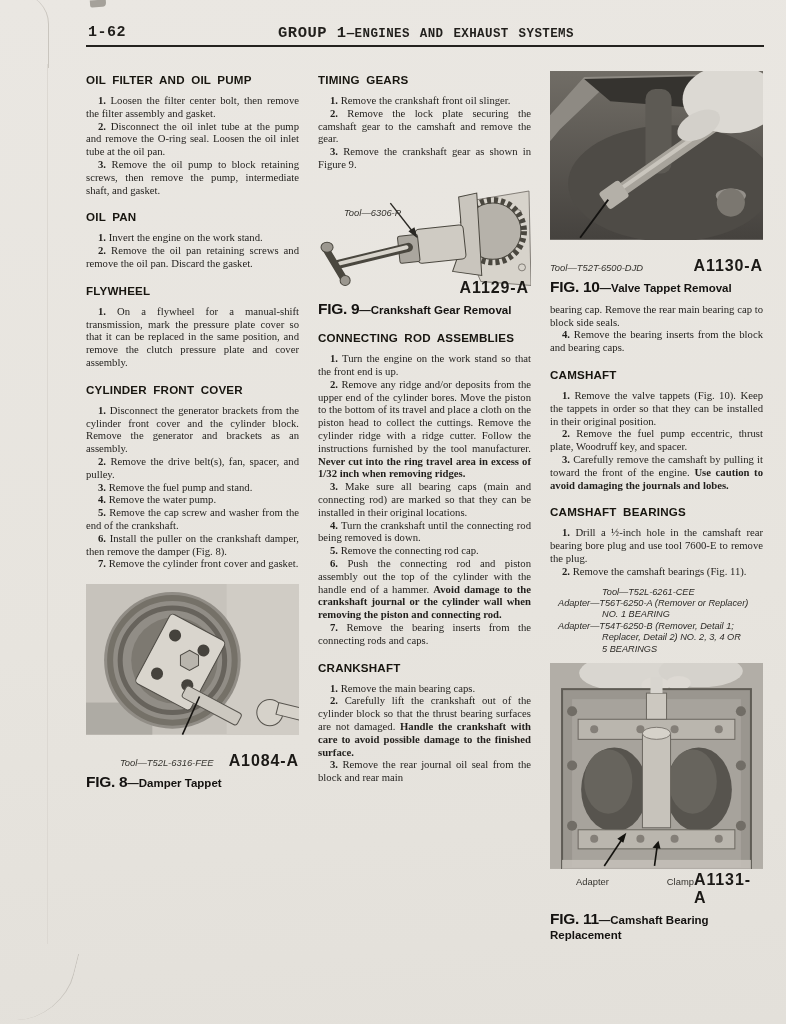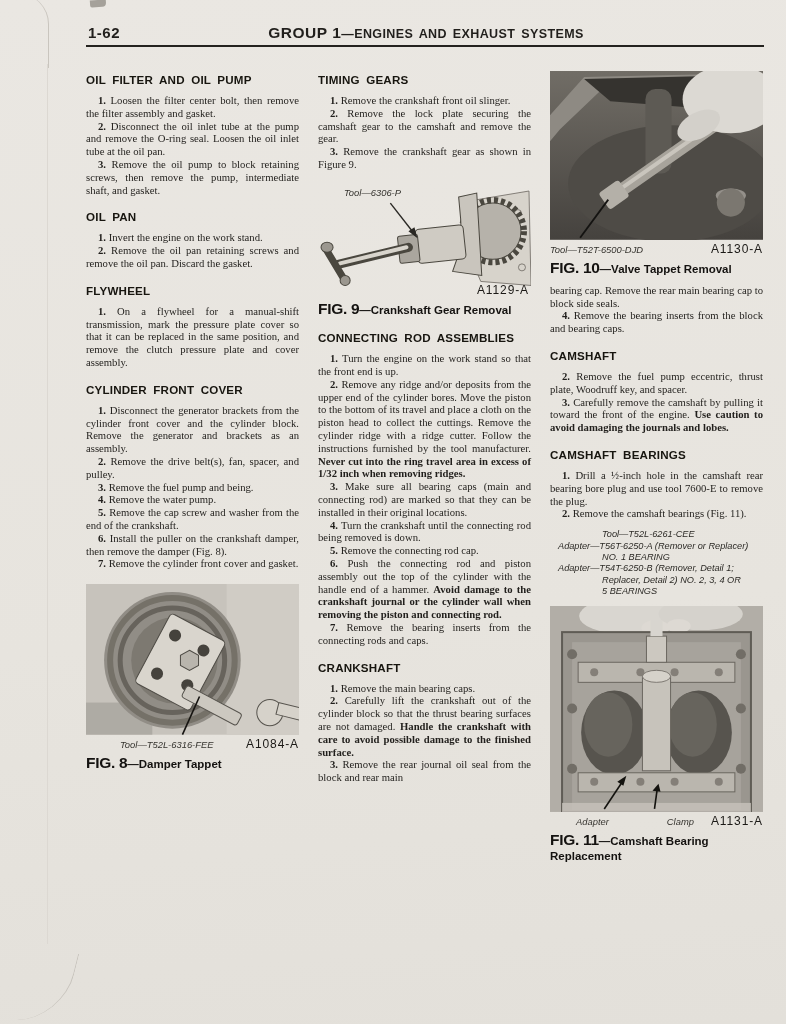--- a/index.html
+++ b/index.html
@@ -3,57 +3,57 @@
 <meta charset="utf-8">
 <style>
   html,body{margin:0;padding:0;background:#d8d5d0;}
   .page{position:relative;width:786px;height:1024px;background:linear-gradient(175deg,#eae7e2 0%,#e7e4de 60%,#e3e0da 100%);overflow:hidden;color:#211f1c;}
   
   .edge-top{position:absolute;left:18px;top:-6px;width:30px;height:74px;border-right:1px solid #c9c5be;border-top-right-radius:30px;}
   .edge-mid{position:absolute;left:47px;top:64px;height:880px;border-left:1px solid #dcd8d2;}
   .edge-bot{position:absolute;left:18px;bottom:4px;width:52px;height:66px;border-right:1px solid #c6c2bb;border-bottom-right-radius:46px;transform:skewX(-14deg);}
   .smudge{position:absolute;left:90px;top:0;width:16px;height:7px;background:#6b675f;opacity:.55;border-radius:0 0 4px 2px;transform:rotate(-4deg);}
 
-  .hdr{position:relative;display:flex;align-items:baseline;margin:24px 22px 0 88px;font-family:Liberation Sans, sans-serif;font-weight:bold;}
+  .hdr{position:relative;display:flex;align-items:baseline;margin:24px 22px 0 88px;font-family:Liberation Mono, monospace;font-weight:bold;}
   .pagenum{font-size:15px;letter-spacing:.5px;}
   .hdr-title{position:absolute;left:0;right:0;text-align:center;}
   .hdr-group{font-size:15.5px;letter-spacing:.5px;}
   .hdr-rest{font-size:12.5px;letter-spacing:.4px;word-spacing:2px;}
   .rule{border-top:2.5px solid #24221f;margin:4px 22px 0 86px;}
 
   .cols{display:flex;gap:19px;margin:24px 22px 0 86px;}
   .col{width:213px;flex:0 0 213px;}
 
   .sect{font-family:"Liberation Sans",sans-serif;font-weight:bold;font-size:11.6px;letter-spacing:.2px;word-spacing:3px;margin:14px 0 8px 0;color:#17150f;}
   .first{margin-top:2px;}
   .step{font-family:"Liberation Serif",serif;font-size:10.7px;line-height:12.8px;text-align:justify;text-indent:12px;margin:0;}
   .cont{text-indent:0;}
   .num{font-weight:bold;}
   .bseg{font-weight:bold;}
 
   .fig{margin-top:14px;}
   .photo{display:block;width:100%;height:auto;}
   .figmeta{display:flex;justify-content:space-between;align-items:baseline;margin-top:2px;}
-  .tool{font-family:"Liberation Sans",sans-serif;font-style:italic;font-size:9.4px;color:#35332e;}
+  .tool{font-family:"Liberation Sans",sans-serif;font-style:italic;font-size:9.4px;color:#35332e;margin-top:20px;}
   .pad-l{padding-left:34px;}
-  .code{font-family:"Liberation Sans",sans-serif;font-weight:normal;font-size:12px;letter-spacing:.9px;color:#1b1916;}
+  .code{font-family:"Liberation Sans",sans-serif;font-weight:bold;font-size:16px;letter-spacing:.9px;color:#1b1916;}
   .figcap{margin-top:5px;font-family:"Liberation Sans",sans-serif;font-weight:bold;color:#141210;line-height:14px;}
   .fignum{font-size:15.5px;letter-spacing:-.3px;}
   .figtitle{font-size:11.5px;}
 
   .fig9wrap{position:relative;}
   .fig9tool{position:absolute;left:26px;top:2px;}
   .fig9code{position:absolute;right:2px;bottom:0;}
 
   .tlines{font-family:"Liberation Sans",sans-serif;font-style:italic;font-size:9.2px;line-height:11.4px;margin-top:9px;color:#2c2a26;}
   .tlines div{padding-left:8px;}
   .tlines .ind{padding-left:52px;}
 
   .fig11labels{display:flex;align-items:baseline;margin-top:2px;}
-  .lab{font-family:"Liberation Sans",sans-serif;font-style:italic;font-size:9.4px;color:#35332e;}
+  .lab{font-family:"Liberation Sans",sans-serif;font-size:9.4px;color:#35332e;}
   .lab-adapter{margin-left:26px;}
   .lab-clamp{margin-left:58px;}
   .fig11labels .code{margin-left:auto;}
 </style>
 </head>
 <body>
 
 <div class="page">
   <div class="edge-top"></div>
   <div class="edge-mid"></div>
@@ -77,21 +77,21 @@
       <h3 class="sect">OIL PAN</h3>
       <p class="step"><span class="num">1.</span> <span>Invert the engine on the work stand.</span></p>
       <p class="step"><span class="num">2.</span> <span>Remove the oil pan retaining screws and remove the oil pan. Discard the gasket.</span></p>
 
       <h3 class="sect">FLYWHEEL</h3>
       <p class="step"><span class="num">1.</span> <span>On a flywheel for a manual-shift transmission, mark the pressure plate cover so that it can be replaced in the same position, and remove the clutch pressure plate and cover assembly.</span></p>
 
       <h3 class="sect">CYLINDER FRONT COVER</h3>
       <p class="step"><span class="num">1.</span> <span>Disconnect the generator brackets from the cylinder front cover and the cylinder block. Remove the generator and brackets as an assembly.</span></p>
       <p class="step"><span class="num">2.</span> <span>Remove the drive belt(s), fan, spacer, and pulley.</span></p>
-      <p class="step"><span class="num">3.</span> <span>Remove the fuel pump and being.</span></p>
+      <p class="step"><span class="num">3.</span> <span>Remove the fuel pump and stand.</span></p>
       <p class="step"><span class="num">4.</span> <span>Remove the water pump.</span></p>
       <p class="step"><span class="num">5.</span> <span>Remove the cap screw and washer from the end of the crankshaft.</span></p>
       <p class="step"><span class="num">6.</span> <span>Install the puller on the crankshaft damper, then remove the damper (Fig. 8).</span></p>
       <p class="step"><span class="num">7.</span> <span>Remove the cylinder front cover and gasket.</span></p>
 
       <div class="fig">
         <svg class="photo" viewBox="0 0 212 150" preserveAspectRatio="none">
           <rect width="212" height="150" fill="#c7c3bc"></rect>
           <rect x="140" width="72" height="150" fill="#d0ccc5"></rect>
           <rect y="118" width="66" height="32" fill="#a29e97" opacity=".65"></rect>
@@ -195,20 +195,21 @@
           <span class="tool">Tool—T52T-6500-DJD</span>
           <span class="code">A1130-A</span>
         </div>
         <div class="figcap"><span class="fignum">FIG. 10</span><span class="figtitle">—Valve Tappet Removal</span></div>
       </div>
 
       <p class="step cont" style="margin-top:8px">bearing cap. Remove the rear main bearing cap to block side seals.</p>
       <p class="step"><span class="num">4.</span> <span>Remove the bearing inserts from the block and bearing caps.</span></p>
 
       <h3 class="sect">CAMSHAFT</h3>
+      <p class="step"><span class="num">1.</span> <span>Remove the valve tappets (Fig. 10). Keep the tappets in order so that they can be installed in their original position.</span></p>
       <p class="step"><span class="num">2.</span> <span>Remove the fuel pump eccentric, thrust plate, Woodruff key, and spacer.</span></p>
       <p class="step"><span class="num">3.</span> <span>Carefully remove the camshaft by pulling it toward the front of the engine.</span> <span class="bseg">Use caution to avoid damaging the journals and lobes.</span></p>
 
       <h3 class="sect">CAMSHAFT BEARINGS</h3>
       <p class="step"><span class="num">1.</span> <span>Drill a ½-inch hole in the camshaft rear bearing bore plug and use tool 7600-E to remove the plug.</span></p>
       <p class="step"><span class="num">2.</span> <span>Remove the camshaft bearings (Fig. 11).</span></p>
 
       <div class="tlines">
         <div class="ind">Tool—T52L-6261-CEE</div>
         <div>Adapter—T56T-6250-A (Remover or Replacer)</div>

